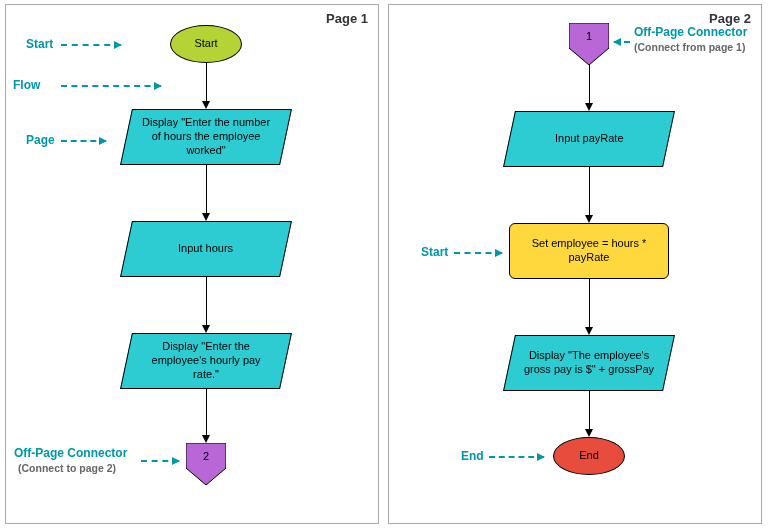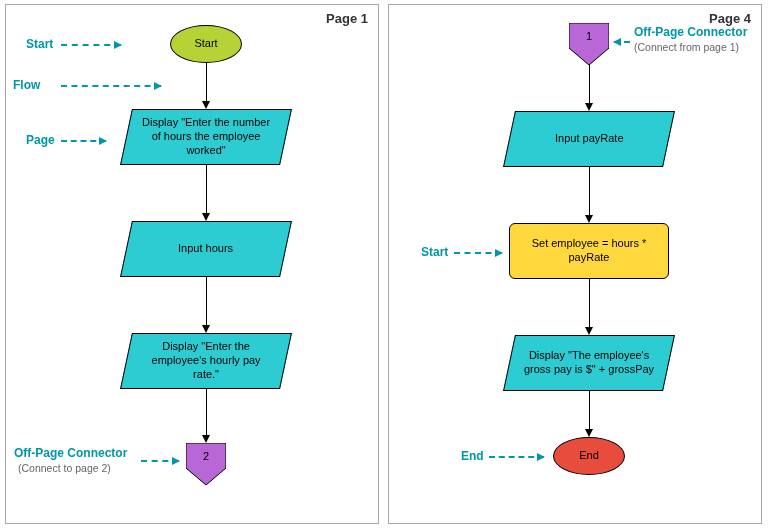--- a/index.html
+++ b/index.html
@@ -94,21 +94,21 @@
     border-top: 8px solid #000;
   }
   .anno {
     position: absolute;
     color: #0097a7;
     font-weight: bold;
     font-size: 12px;
   }
   .anno-sub {
     color: #666;
-    font-weight: normal;
+    font-weight: bold;
     font-size: 10.5px;
   }
   .dash-arrow {
     position: absolute;
     height: 1px;
     border-top: 2px dashed #0097a7;
   }
   .dash-arrow::after {
     content: "";
     position: absolute;
@@ -182,21 +182,21 @@
 
   <div class="anno" style="left:20px; top:128px;">Page</div>
   <div class="dash-arrow" style="left:55px; top:135px; width:45px;"></div>
 
   <div class="anno" style="left:8px; top:441px;">Off-Page Connector</div>
   <div class="anno anno-sub" style="left:12px; top:457px;text-align:right;">(Connect to page 2)</div>
   <div class="dash-arrow" style="left:135px; top:455px; width:38px;"></div>
 </div>
 
 <div class="page page-right">
-  <div class="page-title">Page 4</div>
+  <div class="page-title">Page 2</div>
 
   <div class="flowcol" style="left:0;">
 
     <div class="offpage" style="left:180px; top:18px;">
       <svg viewBox="0 0 40 42">
           <polygon points="0,0 40,0 40,25 20,42 0,25" fill="#b966d6" stroke="#000" stroke-width="1"></polygon>
         </svg>
       <div class="offpage-label">1</div>
     </div>
 

